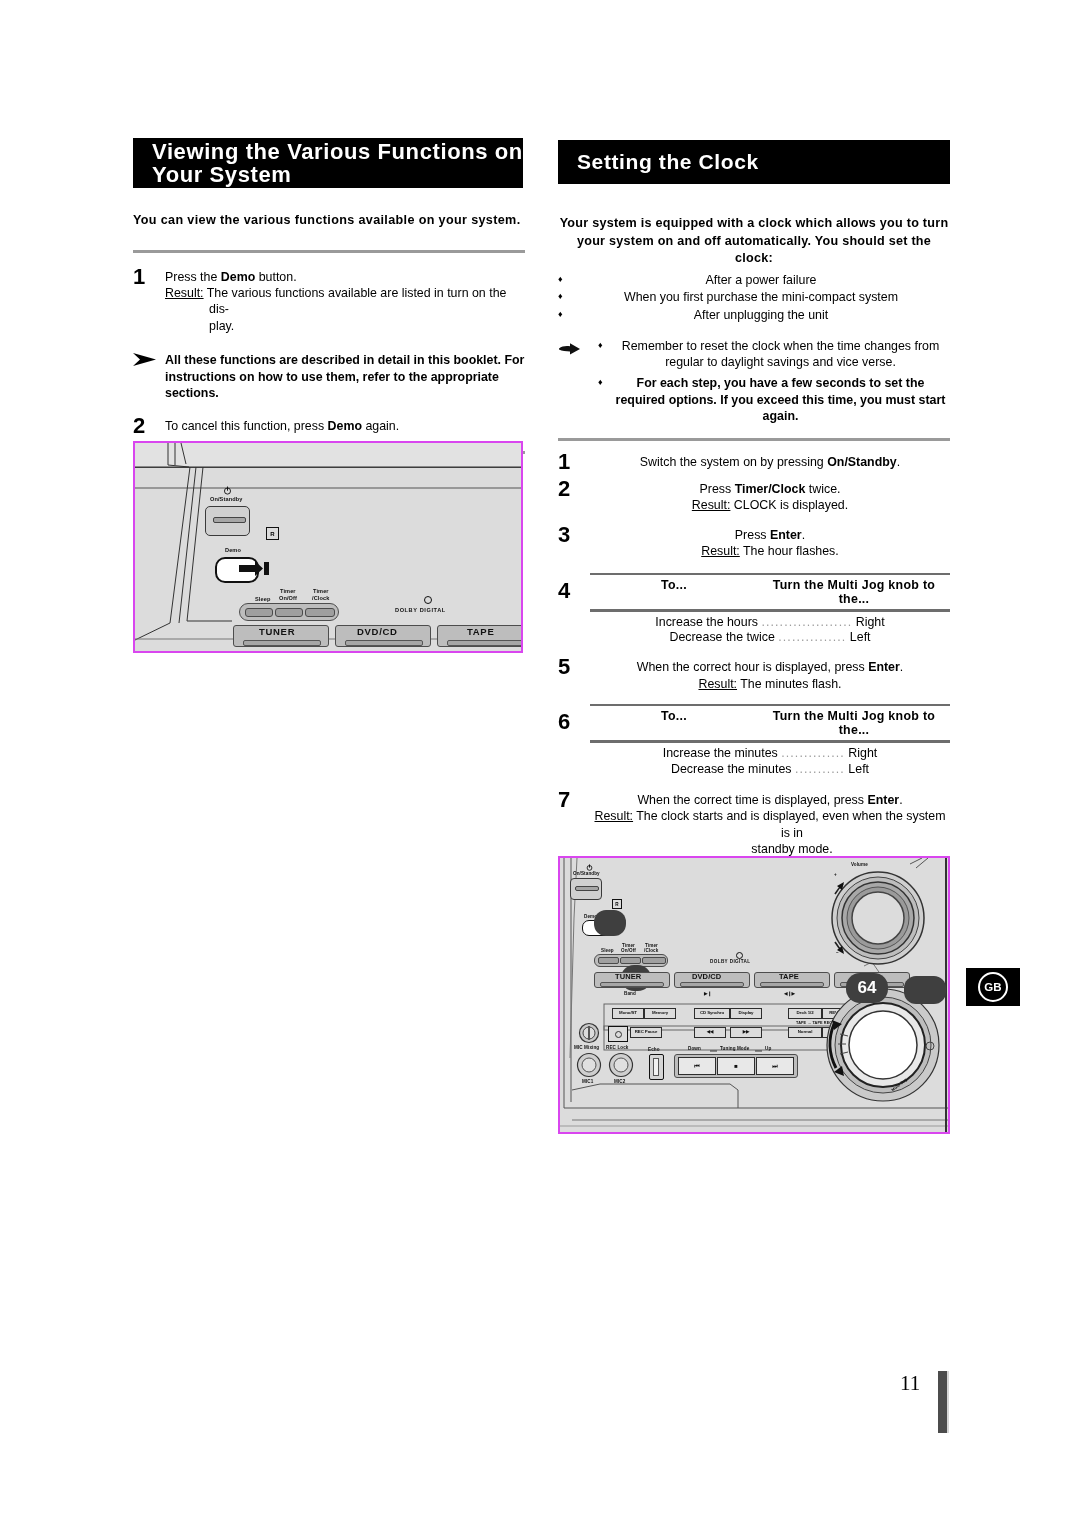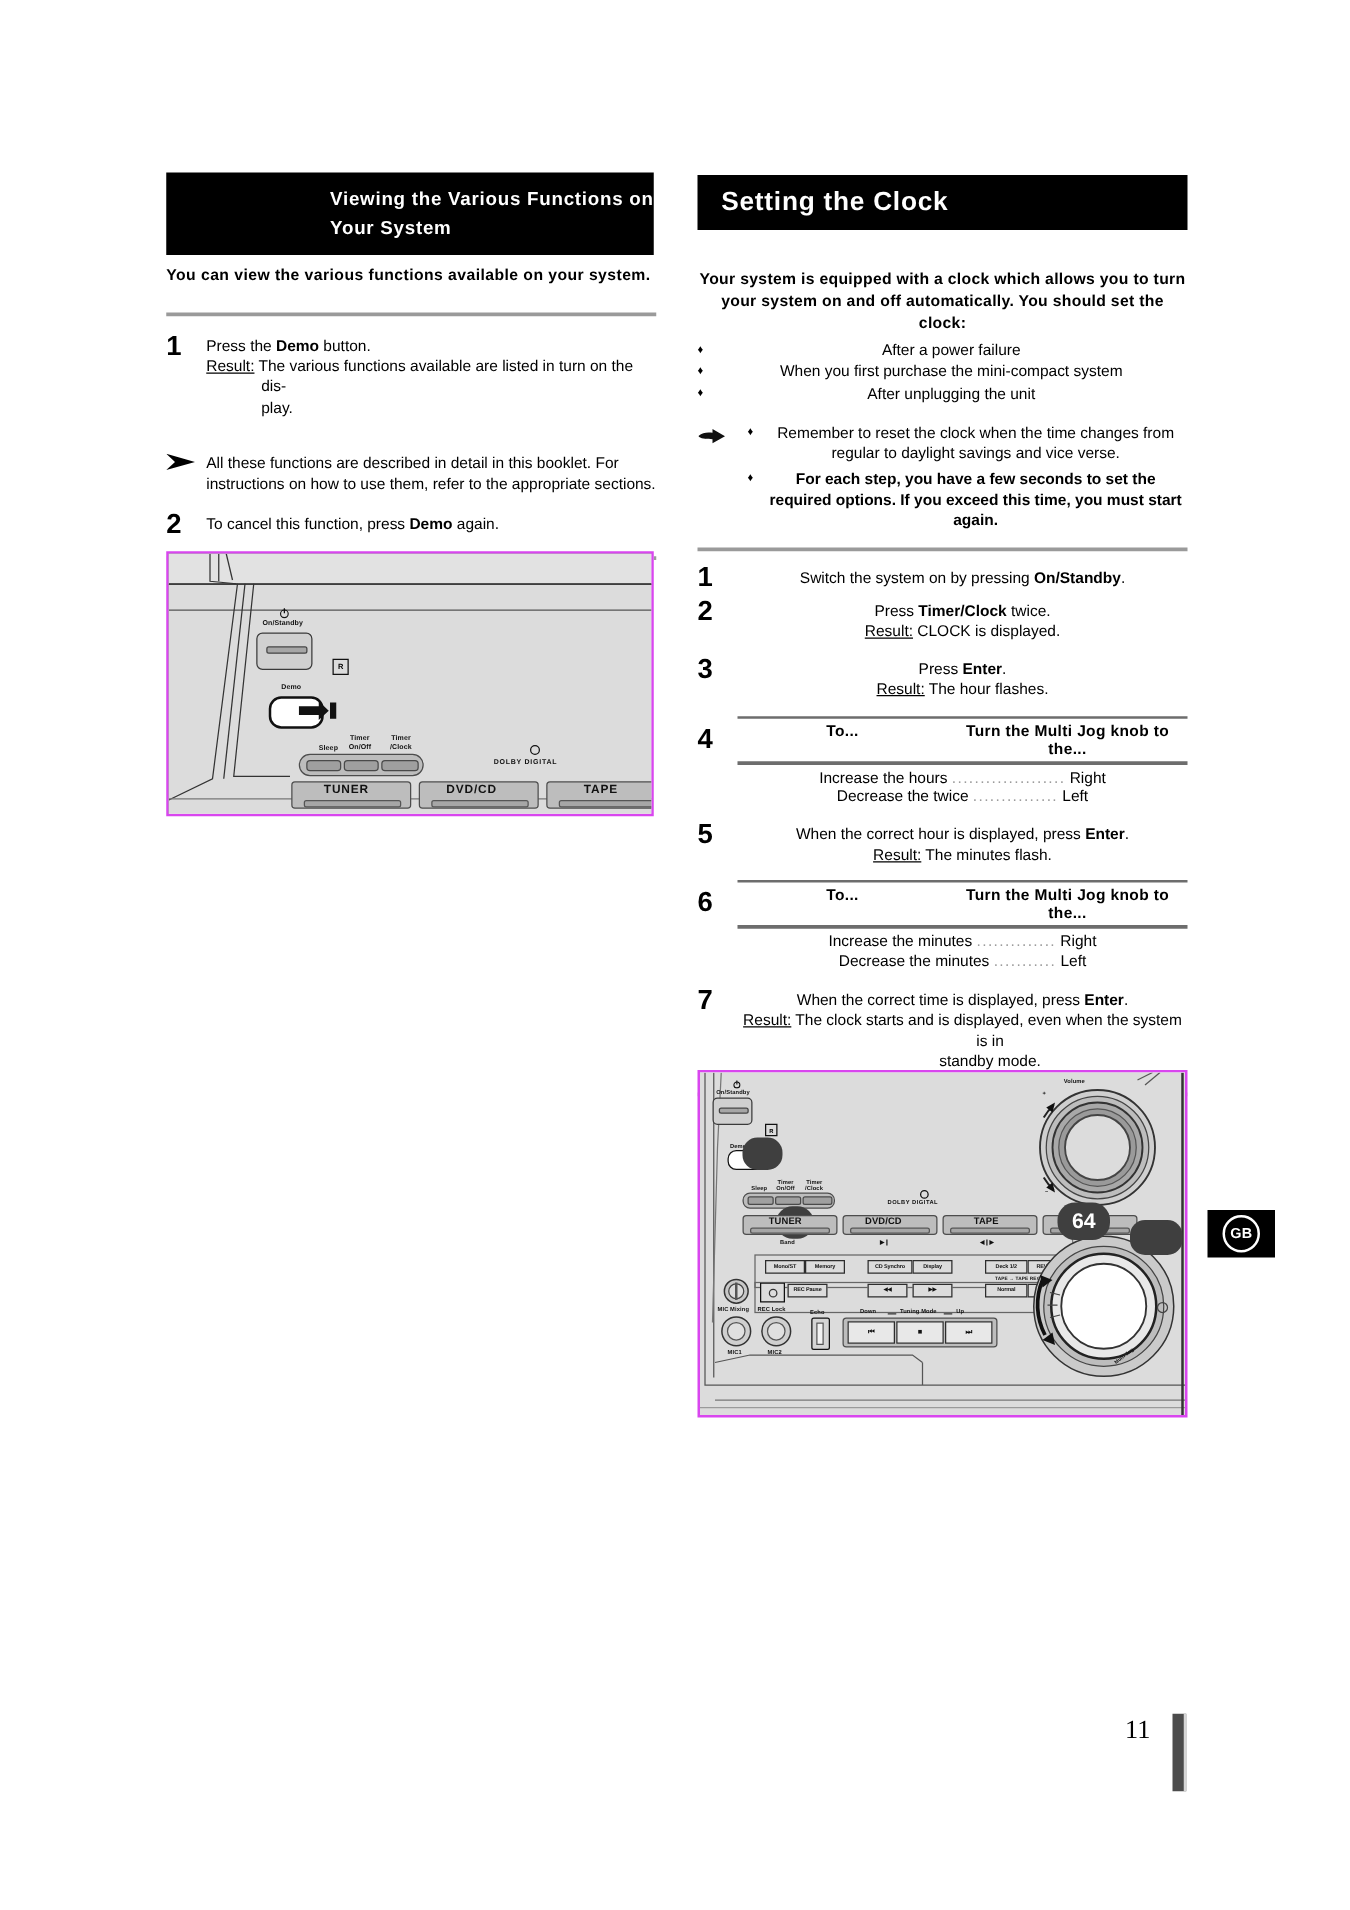--- a/index.html
+++ b/index.html
@@ -26,25 +26,24 @@
     background: #000000;
     color: #ffffff;
     font-weight: bold;
     letter-spacing: 0.6px;
     display: flex;
     align-items: center;
     box-sizing: border-box;
   }
   .sec-head .txt { display: block; }
   #head-left {
-    left: 133px; top: 138px; width: 390px; height: 66px;
+    left: 133px; top: 138px; width: 390px; height: 50px;
     padding: 0 0 0 19px;
-    font-size: 15px;
+    font-size: 22px;
     line-height: 23px;
-    justify-content: flex-end;
   }
   #head-right {
     left: 558px; top: 140px; width: 392px; height: 44px;
     padding: 0 0 0 19px;
     font-size: 21px;
     line-height: 24px;
   }
 
   
   .col { position: absolute; }
@@ -295,21 +294,21 @@
 
     <div class="rule" style="margin-top:20px;"></div>
 
     <div class="step" style="margin-top:16px;">
       <span class="num">1</span>
       <span class="line"><span>Press the </span><b>Demo</b><span> button.</span></span>
       <span class="hang"><span class="res">Result:</span><span> The various functions available are listed in turn on the dis-</span></span>
       <span class="indent">play.</span>
     </div>
 
-    <div class="note" style="margin-top:28px;">
+    <div class="note" style="margin-top:18px;font-weight:bold;">
       <svg class="arrow" viewBox="0 0 24 14">
         <polygon points="0,0 23,6.5 0,13 7,6.5" fill="#000"></polygon>
       </svg>
       <span class="line">All these functions are described in detail in this booklet.</span>
       <span class="line">For instructions on how to use them, refer to the appropriate</span>
       <span class="line">sections.</span>
     </div>
 
     <div class="step" style="margin-top:16px;">
       <span class="num">2</span>
@@ -669,21 +668,21 @@
       <polygon points="12,86 20,80 22,90" fill="#111"></polygon>
       <g stroke="#444" stroke-width="1">
         <line x1="18" y1="48" x2="26" y2="50"></line>
         <line x1="16" y1="58" x2="24" y2="58"></line>
         <line x1="18" y1="68" x2="26" y2="66"></line>
       </g>
       <circle cx="108" cy="60" r="4" fill="none" stroke="#444" stroke-width="1"></circle>
     </svg>
     <div class="lbl lbl-sm" style="left:330px; top:224px; transform:rotate(-38deg); font-size:4px;">Multi Jog</div>
 
-    <div class="callout" style="left:286px; top:104px; width:42px; height:30px; font-size:17px;">
+    <div class="callout" style="left:286px; top:115px; width:42px; height:30px; font-size:17px;">
       <span>64</span>
     </div>
     <div class="callout blank" style="left:344px; top:118px; width:42px; height:28px;"></div>
   </div>
 
   <div id="gb-badge">
     <span class="ring">GB</span>
   </div>
 
   <div id="pagenum">11</div>

